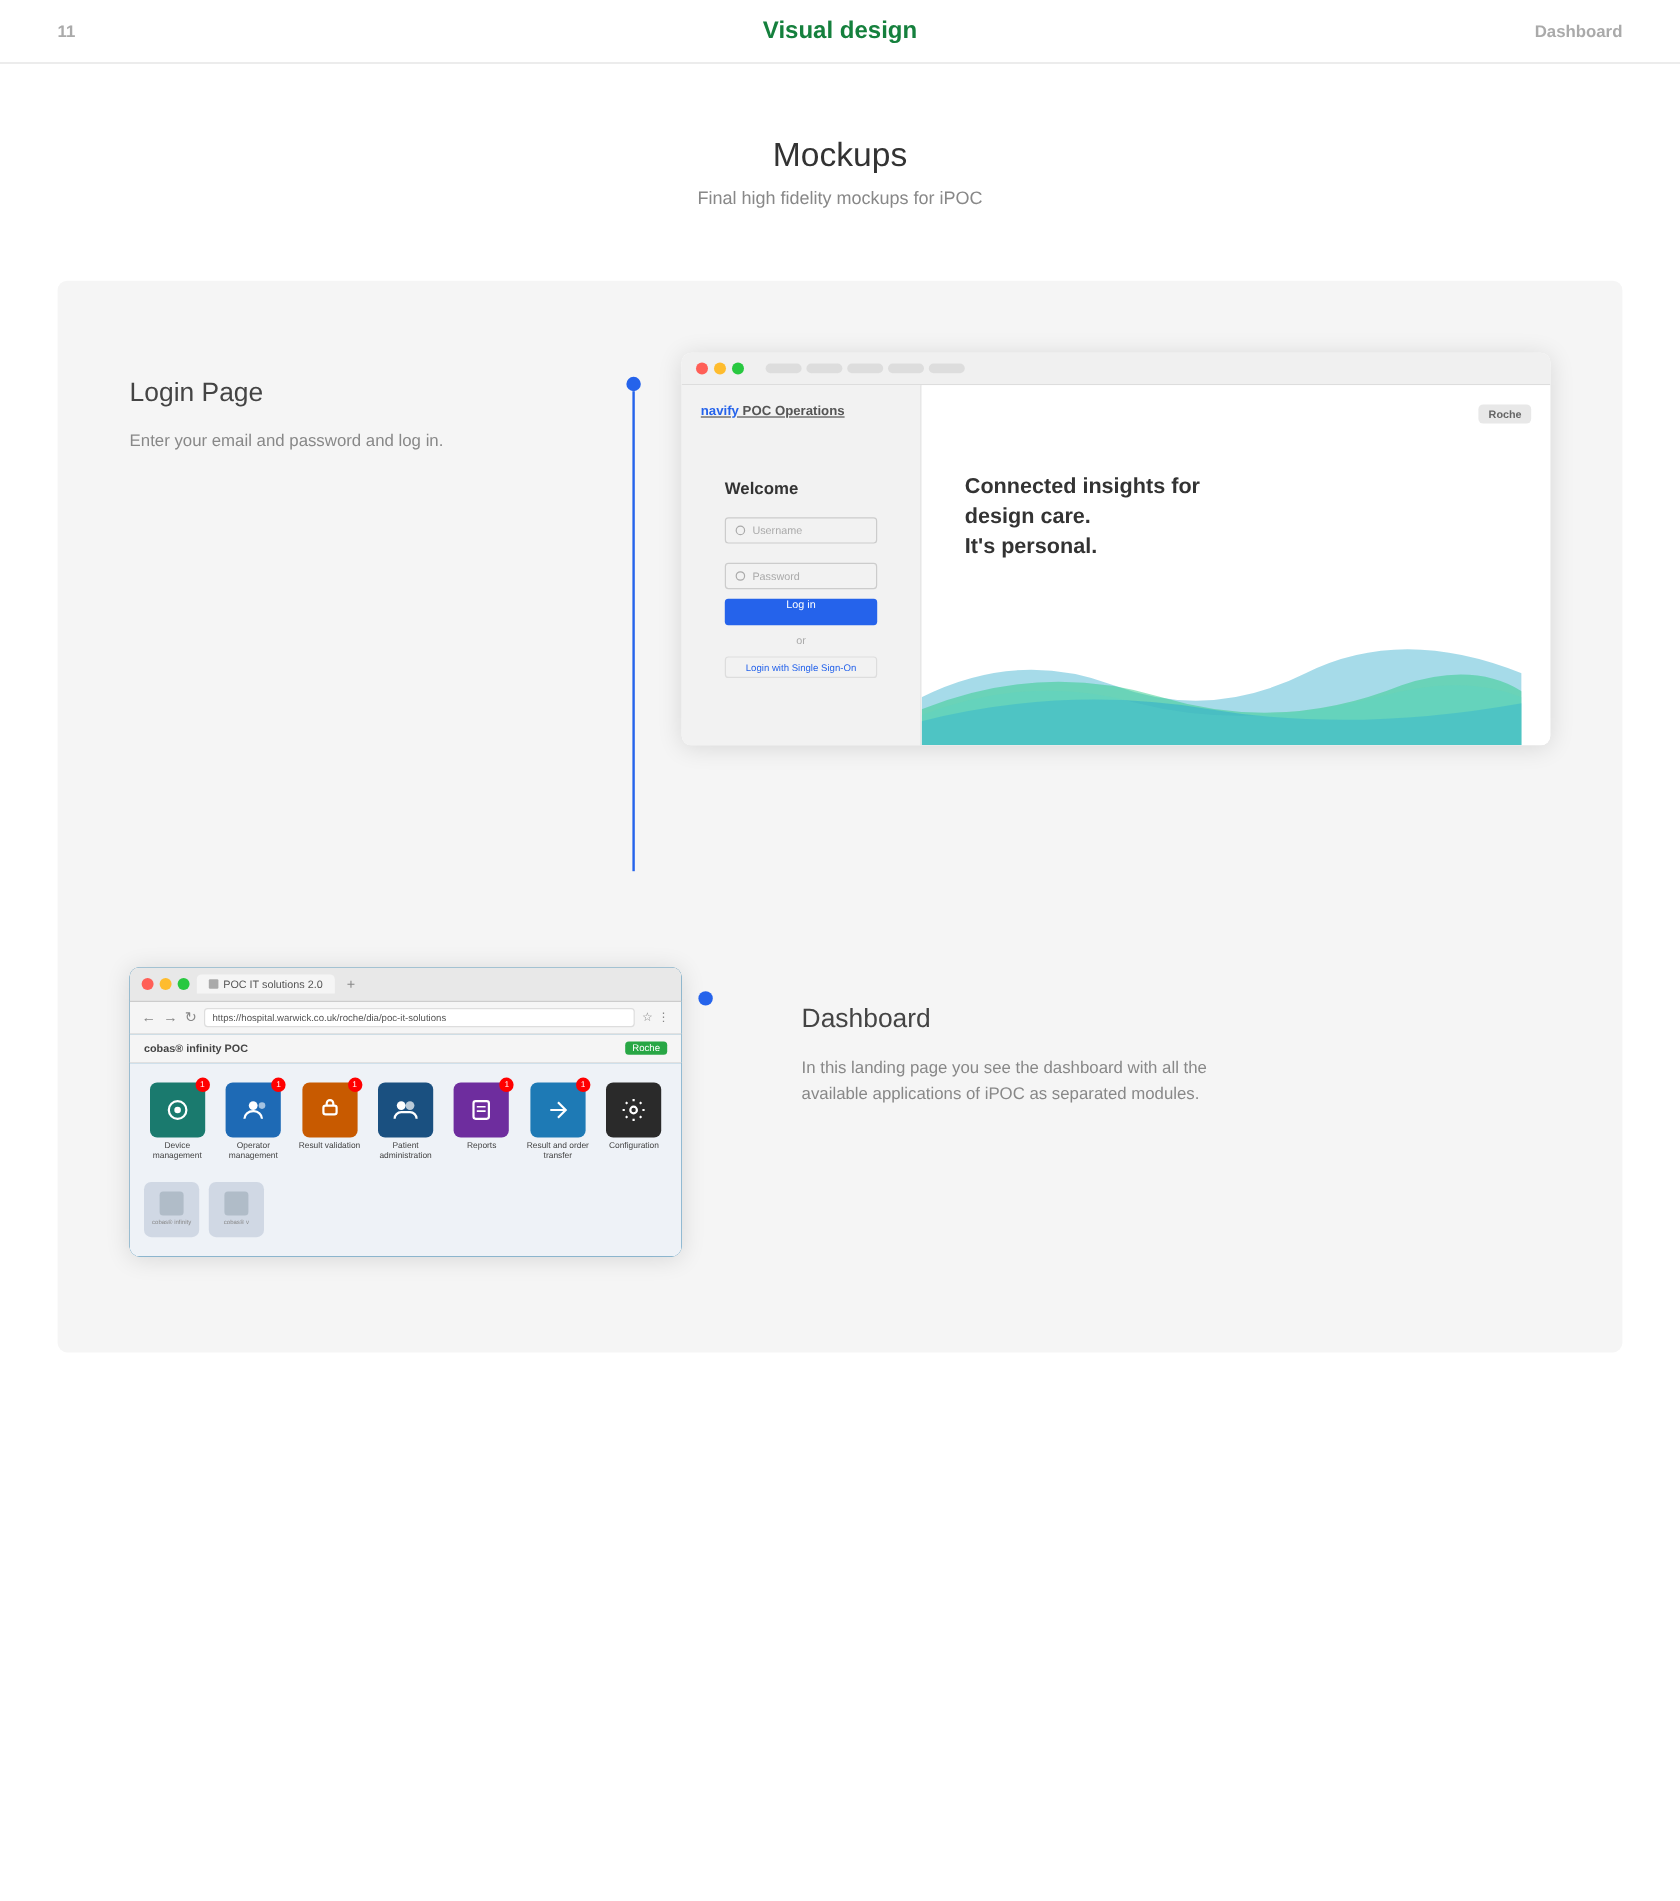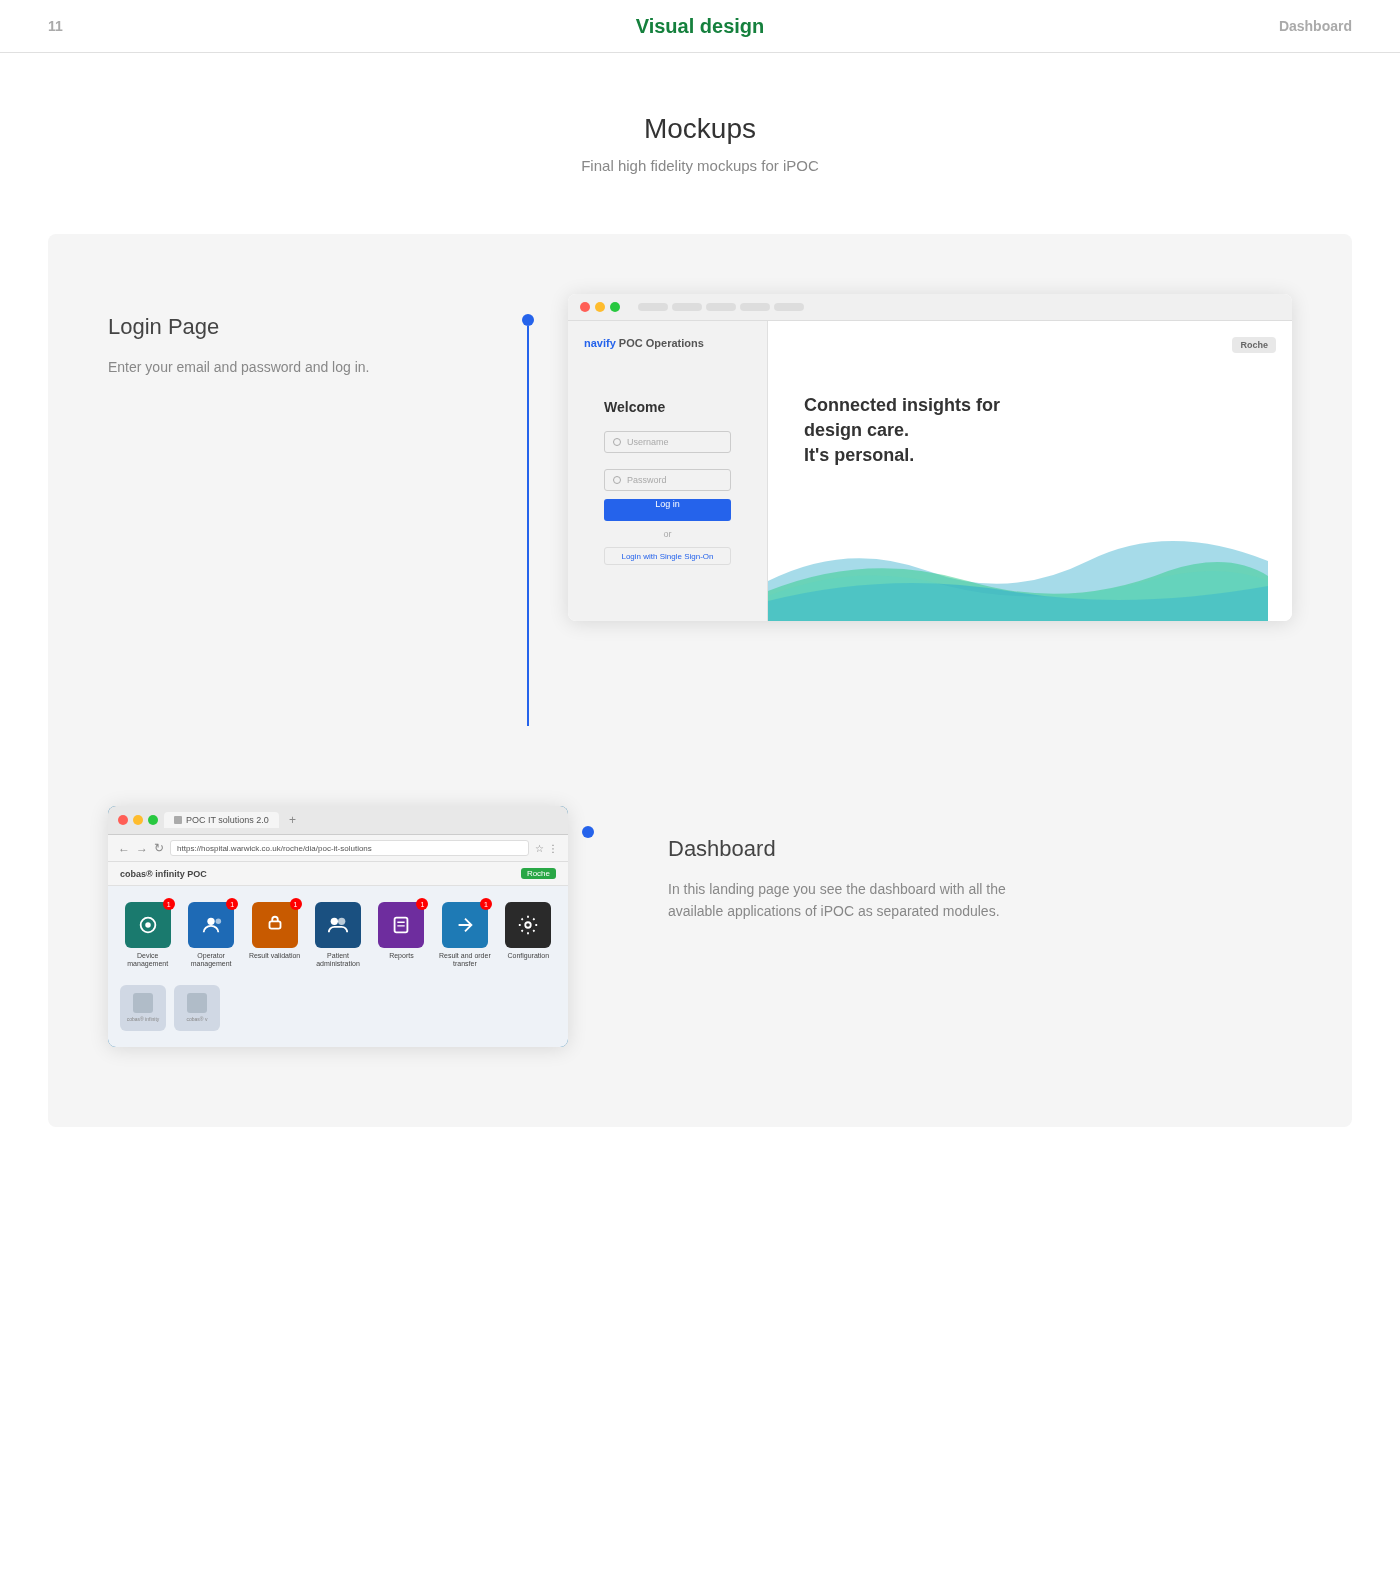--- a/index.html
+++ b/index.html
@@ -160,20 +160,21 @@
       background: #f2f2f2;
       padding: 16px;
       flex-shrink: 0;
       border-right: 1px solid #e0e0e0;
     }
     .login-brand {
       font-size: 11px;
       color: #555;
       margin-bottom: 30px;
       font-weight: 600;
+      text-decoration: underline;
     }
     .login-brand span {
       color: #2563eb;
     }
     .login-form-area {
       padding: 20px;
     }
     .login-welcome {
       font-size: 14px;
       font-weight: 600;

